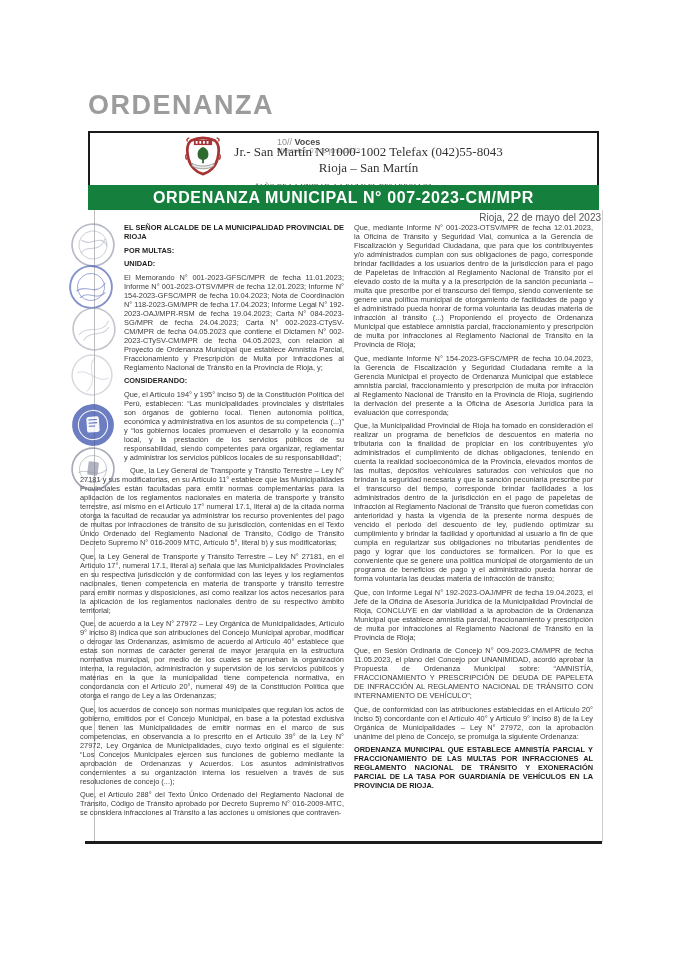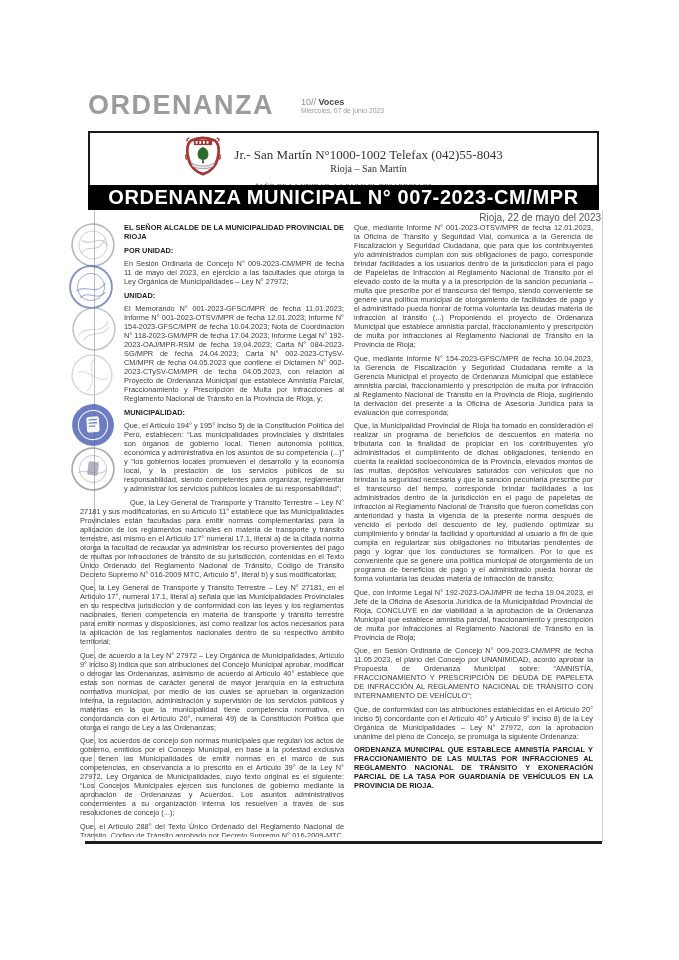--- a/index.html
+++ b/index.html
@@ -1,37 +1,37 @@
 <!DOCTYPE html>
 <html><head>
 <meta charset="utf-8">
 <style>
   html,body{margin:0;padding:0;background:#ffffff;}
   body{width:679px;height:960px;position:relative;font-family:"Liberation Sans",sans-serif;color:#3b3b3b;overflow:hidden;}
   .page{position:absolute;inset:0;background:#fff;}
 
   
-  .masthead{position:absolute;left:88px;top:92px;width:513px;display:flex;align-items:flex-start;gap:27px;}
+  .masthead{position:absolute;left:88px;top:92px;width:513px;display:flex;align-items:flex-start;gap:3px;}
   .mast-title{font-size:27px;font-weight:bold;color:#9c9c9c;letter-spacing:1.5px;line-height:1;}
-  .mast-meta{padding-top:5px;}
+  .mast-meta{padding-top:5px;margin-top:40px;}
   .mast-line1{font-size:9px;color:#8f8f8f;line-height:10px;}
   .mast-pub{color:#4a4a4a;font-weight:bold;}
   .mast-date{font-size:6.8px;color:#9a9a9a;margin-top:0px;}
 
   
   .org-box{position:absolute;left:88px;top:131px;width:511px;height:54px;border:2px solid #1a1a1a;border-bottom:none;box-sizing:border-box;display:flex;flex-direction:column;align-items:center;padding-top:3px;}
   .org-row{display:flex;align-items:center;gap:12px;}
   .org-text{text-align:center;font-family:"Liberation Serif",serif;}
   .org-name{font-weight:bold;font-size:12.5px;color:#1d1d1d;letter-spacing:0.2px;}
   .org-addr{font-size:13px;color:#333;margin-top:4px;}
-  .org-loc{font-size:10px;color:#333;}
+  .org-loc{font-size:13px;color:#333;}
   .org-motto{font-family:"Liberation Serif",serif;font-size:7px;color:#444;margin-top:2px;letter-spacing:0.3px;}
 
   
-  .banner{position:absolute;left:88px;top:185px;width:511px;height:25px;background:#000000;color:#ffffff;font-weight:bold;font-size:20px;text-align:center;line-height:25px;letter-spacing:0.6px;}
+  .banner{position:absolute;left:88px;top:185px;width:511px;height:25px;background:#15803d;color:#ffffff;font-weight:bold;font-size:16px;text-align:center;line-height:25px;letter-spacing:0.6px;}
 
   .dateline{position:absolute;right:78px;top:212px;font-size:10px;color:#555;}
 
   
   .columns{position:absolute;left:80px;top:223px;width:513px;height:614px;display:flex;gap:10px;font-size:7.4px;line-height:9px;text-align:justify;overflow:hidden;}
   .col-left{width:264px;flex:none;}
   .col-right{width:239px;flex:none;}
   .columns p{margin:0 0 4.5px 0;}
   .heading{font-weight:bold;color:#1f1f1f;}
   .indented{margin-left:44px;}
@@ -94,25 +94,24 @@
 
   <div class="dateline">Rioja,  22 de mayo del 2023</div>
 
   <div class="vrule-left"></div>
   <div class="vrule-right"></div>
 
   <div class="columns">
     <div class="col-left">
       <div class="indented">
         <p class="heading">EL SEÑOR ALCALDE DE LA MUNICIPALIDAD PROVINCIAL DE RIOJA</p>
-        <p class="heading">POR UNIDAD:</p>
-        <p>En Sesión Ordinaria de Concejo N° 009-2023-CM/MPR de fecha 11 de mayo del 2023, en ejercicio a las facultades que otorga la Ley Orgánica de Municipalidades – Ley N° 27972;</p>
+        <p class="heading">POR MULTAS:</p>
         <p class="heading">UNIDAD:</p>
         <p>El Memorando N° 001-2023-GFSC/MPR de fecha 11.01.2023; Informe N° 001-2023-OTSV/MPR de fecha 12.01.2023; Informe N° 154-2023-GFSC/MPR de fecha 10.04.2023; Nota de Coordinación N° 118-2023-GM/MPR de fecha 17.04.2023; Informe Legal N° 192-2023-OAJ/MPR-RSM de fecha 19.04.2023; Carta N° 084-2023-SG/MPR de fecha 24.04.2023; Carta N° 002-2023-CTySV-CM/MPR de fecha 04.05.2023 que contiene el Dictamen N° 002-2023-CTySV-CM/MPR de fecha 04.05.2023, con relación al Proyecto de Ordenanza Municipal que establece Amnistía Parcial, Fraccionamiento y Prescripción de Multa por Infracciones al Reglamento Nacional de Tránsito en la Provincia de Rioja,   y;</p>
-        <p class="heading">MUNICIPALIDAD:</p>
+        <p class="heading">CONSIDERANDO:</p>
         <p>Que, el Artículo 194° y 195° inciso 5) de la Constitución Política del Perú, establecen: “Las municipalidades provinciales y distritales son órganos de gobierno local. Tienen autonomía política, económica y administrativa en los asuntos de su competencia (...)” y “los gobiernos locales promueven el desarrollo y la economía local, y la prestación de los servicios públicos de su responsabilidad, siendo competentes para organizar, reglamentar y administrar los servicios públicos locales de su responsabilidad”;</p>
       </div>
       <p class="indent-first">Que, la Ley General de Transporte y Tránsito Terrestre – Ley N° 27181 y sus modificatorias, en su Artículo 11° establece que las Municipalidades Provinciales están facultadas para emitir normas complementarias para la aplicación de los reglamentos nacionales en materia de transporte y tránsito terrestre, así mismo en el Artículo 17° numeral 17.1, literal a) de la citada norma otorga la facultad de recaudar ya administrar los recurso provenientes del pago de multas por infracciones de tránsito de su jurisdicción, contenidas en el Texto Único Ordenado del Reglamento Nacional de Tránsito, Código de Tránsito Decreto Supremo N° 016-2009 MTC, Artículo 5°, literal b) y sus modificatorias;</p>
       <p>Que, la Ley General de Transporte y Tránsito Terrestre – Ley N° 27181, en el Artículo 17°, numeral 17.1, literal a) señala que las Municipalidades Provinciales en su respectiva jurisdicción y de conformidad con las leyes y los reglamentos nacionales, tienen competencia en materia de transporte y tránsito terrestre para emitir normas y disposiciones, así como realizar los actos necesarios para la aplicación de los reglamentos nacionales dentro de su respectivo ámbito territorial;</p>
       <p>Que, de acuerdo a la Ley N° 27972 – Ley Orgánica de Municipalidades, Artículo 9° inciso 8) indica que son atribuciones del Concejo Municipal aprobar, modificar o derogar las Ordenanzas, asimismo de acuerdo al Artículo 40° establece que estas son normas de carácter general de mayor jerarquía en la estructura normativa municipal, por medio de los cuales se aprueban la organización interna, la regulación, administración y supervisión de los servicios públicos y materias en la que la municipalidad tiene competencia normativa, en concordancia con el Artículo 20°, numeral 49) de la Constitución Política que otorga el rango de Ley a las Ordenanzas;</p>
       <p>Que, los acuerdos de concejo son normas municipales que regulan los actos de gobierno, emitidos por el Concejo Municipal, en base a la potestad exclusiva que tienen las Municipalidades de emitir normas en el marco de sus competencias, en observancia a lo prescrito en el Artículo 39° de la Ley N° 27972, Ley Orgánica de Municipalidades, cuyo texto original es el siguiente: “Los Concejos Municipales ejercen sus funciones de gobierno mediante la aprobación de Ordenanzas y Acuerdos. Los asuntos administrativos concernientes a su organización interna los resuelven a través de sus resoluciones de concejo (...);</p>
       <p>Que, el Artículo 288° del Texto Único Ordenado del Reglamento Nacional de Tránsito, Código de Tránsito aprobado por Decreto Supremo N° 016-2009-MTC, se considera infracciones al Tránsito a las acciones u omisiones que contraven-</p>
     </div>
     <div class="col-right">
       <p>Que, mediante Informe N° 001-2023-OTSV/MPR de fecha 12.01.2023, la Oficina de Tránsito y Seguridad Vial, comunica a la Gerencia de Fiscalización y Seguridad Ciudadana, que para que los contribuyentes y/o administrados cumplan con sus obligaciones de pago, corresponde brindar facilidades a los usuarios dentro de la jurisdicción para el pago de Papeletas de Infracción al Reglamento Nacional de Tránsito por el elevado costo de la multa y a la prescripción de la sanción pecuniaria – multa que prescribe por el transcurso del tiempo, siendo conveniente se genere una política municipal de otorgamiento de facilidades de pago y el administrado pueda honrar de forma voluntaria las deudas materia de infracción al tránsito (...) Proponiendo el proyecto de Ordenanza Municipal que establece amnistía parcial, fraccionamiento y prescripción de multa por infracciones al Reglamento Nacional de Tránsito en la Provincia de Rioja;</p>

